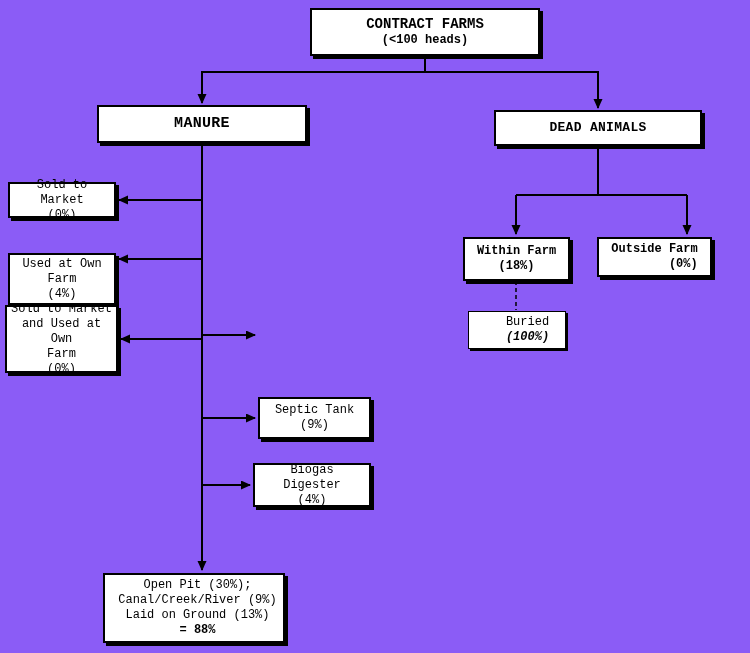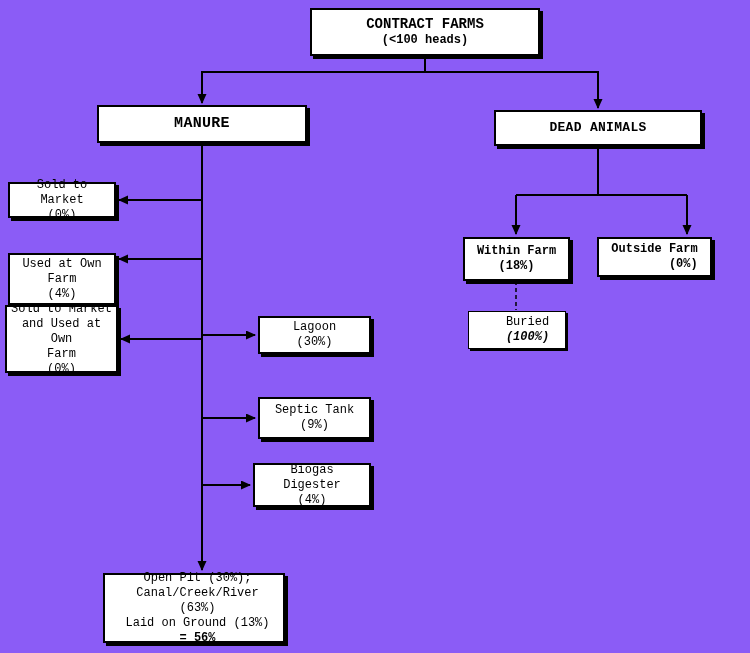--- a/index.html
+++ b/index.html
@@ -97,40 +97,36 @@
 (4%)</div>
   </div>
 
   <div class="box" style="left:5px;top:305px;width:113px;height:68px;">
     <div class="pre">Sold to Market
 and Used at Own
 Farm
 (0%)</div>
   </div>
 
-  <div class="box" style="left:258px;top:316px;width:113px;height:38px;">
-    <div class="pre">Lagoon
-(30%)</div>
-  </div>
 
   <div class="box" style="left:258px;top:397px;width:113px;height:42px;text-align:center;">
     <div class="pre">Septic Tank
 (9%)</div>
   </div>
 
   <div class="box" style="left:253px;top:463px;width:118px;height:44px;">
     <div class="pre">Biogas Digester
 (4%)</div>
   </div>
 
   <div class="box" style="left:103px;top:573px;width:182px;height:70px;padding-left:10px;">
     <div>Open Pit (30%);</div>
-    <div>Canal/Creek/River (63%)</div>
+    <div>Canal/Creek/River (9%)</div>
     <div>Laid on Ground (13%)</div>
-    <div class="bold">= 56%</div>
+    <div class="bold">= 88%</div>
   </div>
 
   <div class="box bold" style="left:463px;top:237px;width:107px;height:44px;">
     <div class="pre">Within Farm
 (18%)</div>
   </div>
 
   <div class="box bold" style="left:597px;top:237px;width:115px;height:40px;text-align:right;">
     <div class="pre">Outside Farm
 (0%)</div>

